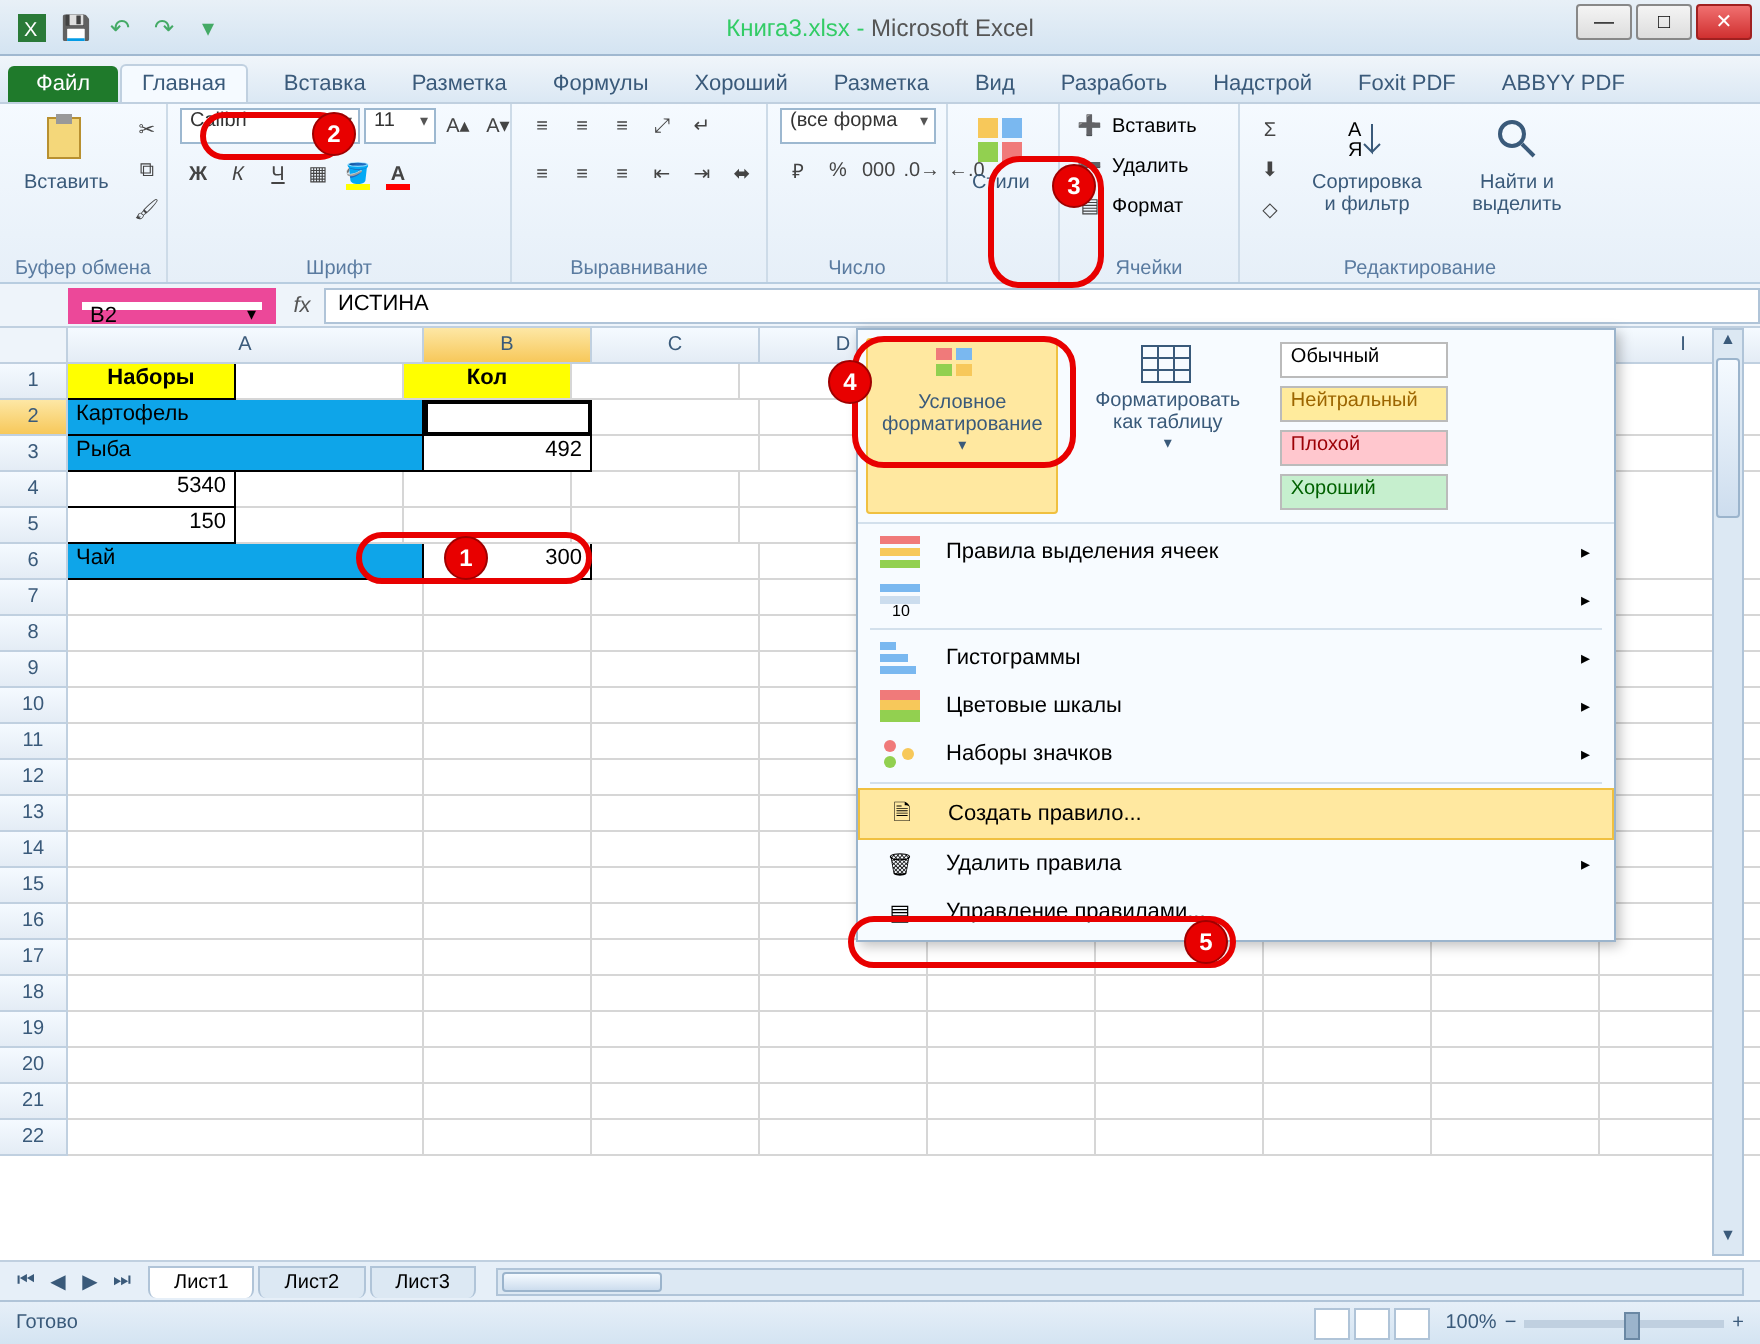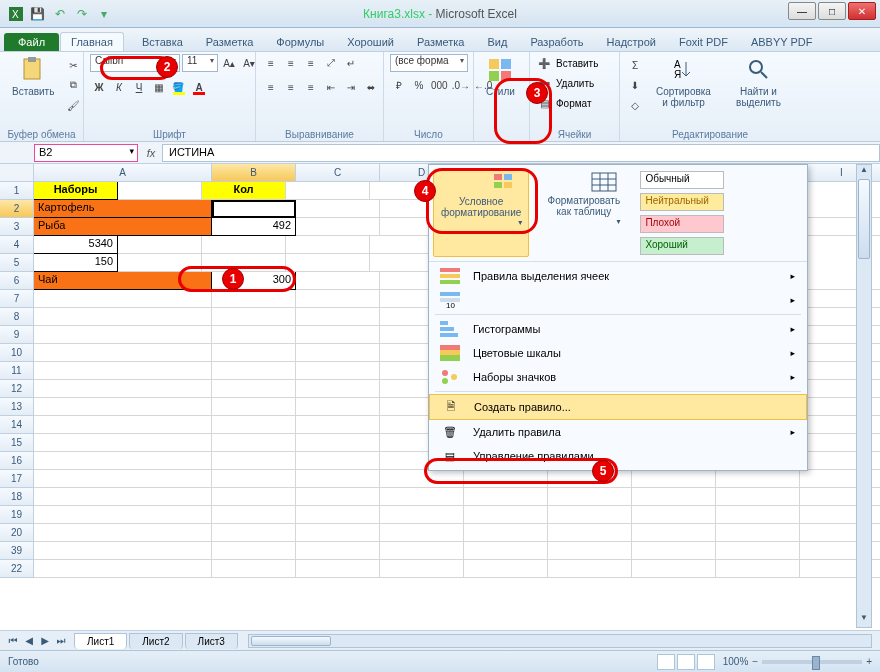--- a/index.html
+++ b/index.html
@@ -28,47 +28,47 @@
 .group-body { flex:1; display:flex; gap:4px; align-items:flex-start;}
 .big-btn { display:flex; flex-direction:column; align-items:center; padding:2px 6px; font-size:10px; color:#3a5a7a;}
 .big-btn .ico { width:28px; height:28px; margin-bottom:2px; display:flex; align-items:center; justify-content:center;}
 .mini-row { display:flex; gap:2px; align-items:center; margin-bottom:2px;}
 .mini-btn { min-width:18px; height:18px; border:1px solid transparent; display:flex; align-items:center; justify-content:center; font-size:10px; color:#444;}
 .combo { height:18px; border:1px solid #9db8d0; background:#fff; font-size:10px; padding:0 16px 0 4px; position:relative; color:#333;}
 .combo::after { content:"▾"; position:absolute; right:3px; top:1px; font-size:8px; color:#555;}
 
 
 .fxbar { height:22px; background:#eef4fa; display:flex; align-items:center; border-bottom:1px solid #c0d0e0;}
-.namebox { width:104px; background:#fff; border:1px solid #ec4899; height:18px; margin:0 2px 0 34px; font-size:11px; padding:1px 4px; position:relative;}
+.namebox { width:104px; background:#fff; border:7px solid #ec4899; height:18px; margin:0 2px 0 34px; font-size:11px; padding:1px 4px; position:relative;}
 .namebox::after { content:"▾"; position:absolute; right:3px; top:1px; font-size:9px;}
 .fxlabel { width:22px; text-align:center; font-style:italic; font-size:11px; color:#555;}
 .fxinput { flex:1; background:#fff; border:1px solid #b0c4d8; height:18px; font-size:11px; padding:1px 6px;}
 
 
 .grid-area { position:relative; height:460px; overflow:hidden;}
 .col-headers { display:flex; position:absolute; top:0; left:0; height:18px;}
 .corner { width:34px; height:18px; background:#eef4fa; border-right:1px solid #c0d0e0; border-bottom:1px solid #c0d0e0;}
 .ch { background:linear-gradient(#f5faff,#e4ecf5); border-right:1px solid #c0d0e0; border-bottom:1px solid #c0d0e0; text-align:center; font-size:10px; color:#3a5a7a; line-height:18px;}
 .ch.sel { background:linear-gradient(#fde7a5,#f7c85a);}
 .row-headers { position:absolute; top:18px; left:0; width:34px;}
 .rh { height:18px; background:linear-gradient(#f5faff,#e4ecf5); border-right:1px solid #c0d0e0; border-bottom:1px solid #c0d0e0; text-align:center; font-size:10px; color:#3a5a7a; line-height:18px;}
 .rh.sel { background:linear-gradient(#fde7a5,#f7c85a);}
 .cells { position:absolute; top:18px; left:34px;}
 .row { display:flex;}
 .cell { height:18px; border-right:1px solid #d6d6d6; border-bottom:1px solid #d6d6d6; font-size:11px; padding:1px 4px; overflow:hidden;}
 .hdr-row .cell { background:#ffff00; font-weight:bold; border-color:#000; text-align:center;}
-.data-row .cell { border-color:#000; background:#f97316;}
+.data-row .cell { border-color:#000; background:#0ea5e9;}
 .data-row .cell.num { text-align:right; background:#fff;}
 .data-row .cell.blank { background:#fff;}
 .active-cell-marker { position:absolute; border:2px solid #000; pointer-events:none;}
 
 
 .styles-popup { position:absolute; top:164px; left:428px; width:380px; background:#f7fbff; border:1px solid #9bb4cc; box-shadow:2px 2px 6px rgba(0,0,0,.25); z-index:20;}
 .styles-top { display:flex; padding:4px; gap:12px; border-bottom:1px solid #d3e0ec;}
-.style-bigbtn { display:flex; flex-direction:column; align-items:flex-end; font-size:10px; color:#3a5a7a; padding:2px 6px;}
+.style-bigbtn { display:flex; flex-direction:column; align-items:center; font-size:10px; color:#3a5a7a; padding:2px 6px;}
 .style-bigbtn.hl { background:#ffe8a0; border:1px solid #f0c040; border-radius:2px;}
 .style-swatch { width:84px; height:18px; border:1px solid #bbb; font-size:10px; padding:1px 4px; margin:2px;}
 .swatch-norm { background:#fff;}
 .swatch-neut { background:#ffeb9c; color:#9c6500;}
 .swatch-bad  { background:#ffc7ce; color:#9c0006;}
 .swatch-good { background:#c6efce; color:#006100;}
 .style-menu { padding:2px 0;}
 .style-item { display:flex; align-items:center; padding:3px 10px; font-size:11px; gap:12px; position:relative;}
 .style-item .sub { position:absolute; right:12px; font-size:9px;}
 .style-item.hl { background:#ffe8a0; border:1px solid #f0c040;}
@@ -329,21 +329,21 @@
       <div class="rh">11</div>
       <div class="rh">12</div>
       <div class="rh">13</div>
       <div class="rh">14</div>
       <div class="rh">15</div>
       <div class="rh">16</div>
       <div class="rh">17</div>
       <div class="rh">18</div>
       <div class="rh">19</div>
       <div class="rh">20</div>
-      <div class="rh">39</div>
+      <div class="rh">21</div>
       <div class="rh">22</div>
     </div>
   <div class="cells" id="cells">
       <div class="row hdr-row">
         <div class="cell" style="width: 84px;">Наборы</div>
         <div class="cell" style="width: 84px; border-color: rgb(214, 214, 214); background: rgb(255, 255, 255); font-weight: normal;"></div>
         <div class="cell" style="width: 84px; border-color: rgb(214, 214, 214); background: rgb(255, 255, 0);">Кол</div>
         <div class="cell" style="width: 84px; border-color: rgb(214, 214, 214); background: rgb(255, 255, 255); font-weight: normal;"></div>
         <div class="cell" style="width: 84px; border-color: rgb(214, 214, 214); background: rgb(255, 255, 255); font-weight: normal;"></div>
         <div class="cell" style="width: 84px; border-color: rgb(214, 214, 214); background: rgb(255, 255, 255); font-weight: normal;"></div>

